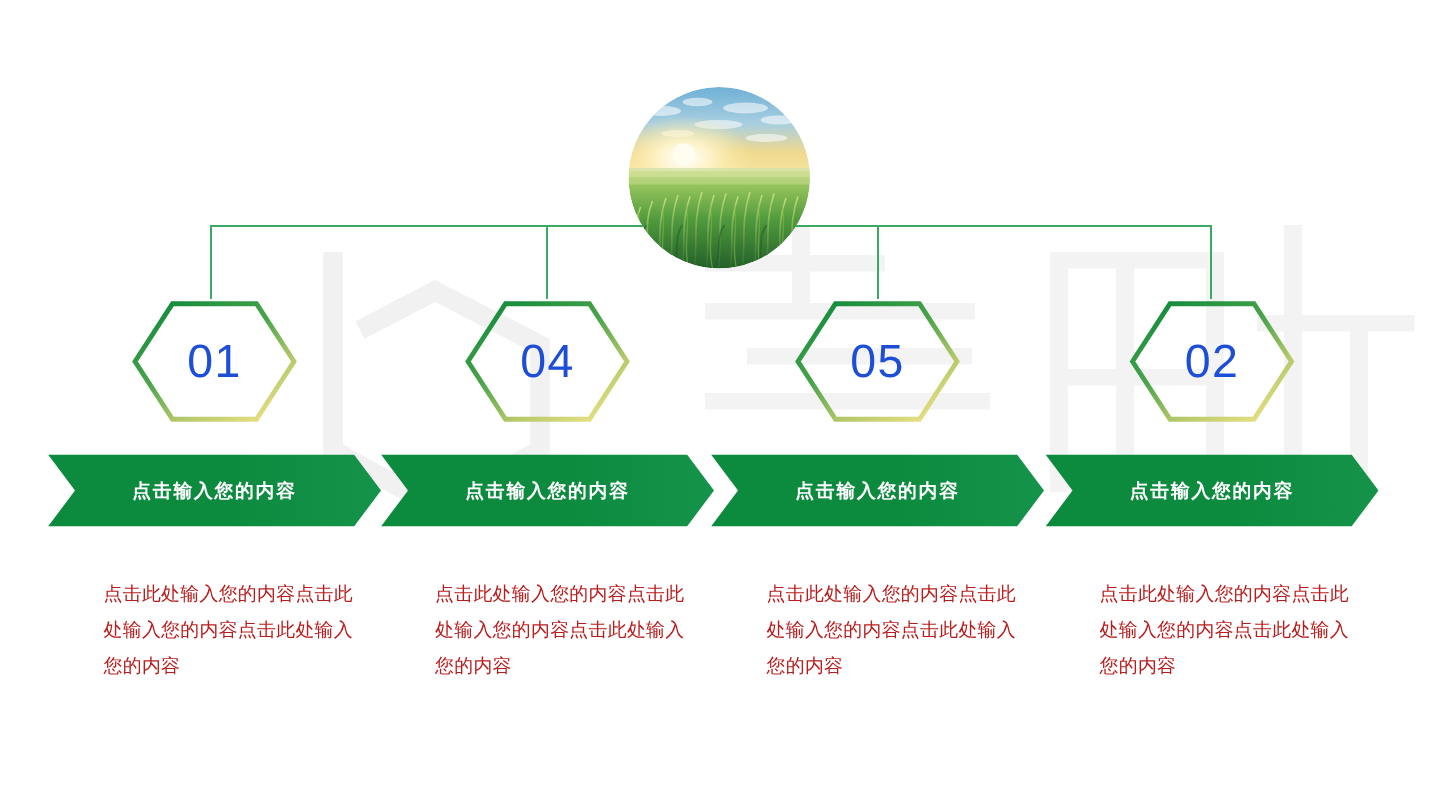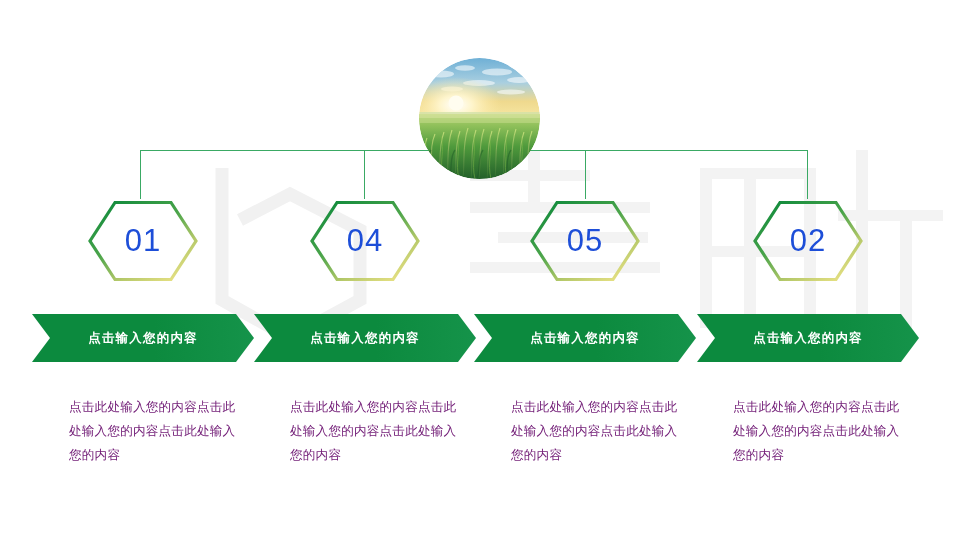--- a/index.html
+++ b/index.html
@@ -91,21 +91,21 @@
     font-size: 31px;
     font-weight: 300;
     letter-spacing: 1px;
     color: #1d4ed8;
   }
 
   .banner-wrap {
     position: relative;
     width: 222px;
     height: 48px;
-    margin-top: 32px;
+    margin-top: 21px;
     text-decoration: underline;
   }
   .banner-wrap svg {
     display: block;
     position: absolute;
     left: 0;
     top: 0;
   }
   .banner-text {
     position: absolute;
@@ -123,21 +123,21 @@
     font-size: 12.5px;
     font-weight: bold;
     line-height: 17px;
     letter-spacing: 1.2px;
   }
 
   .body-text {
     margin-top: 33px;
     width: 168px;
     margin-left: 33px;
-    color: #701a75;
+    color: #b91c1c;
     font-size: 12.6px;
     line-height: 24px;
     letter-spacing: 0.2px;
     text-align: left;
   }
   .col-1 .body-text { margin-left: 37px; }
   .col-2 .body-text { margin-left: 36px; }
   .col-3 .body-text { margin-left: 37px; }
   .col-4 .body-text { margin-left: 36px; }
 </style>

